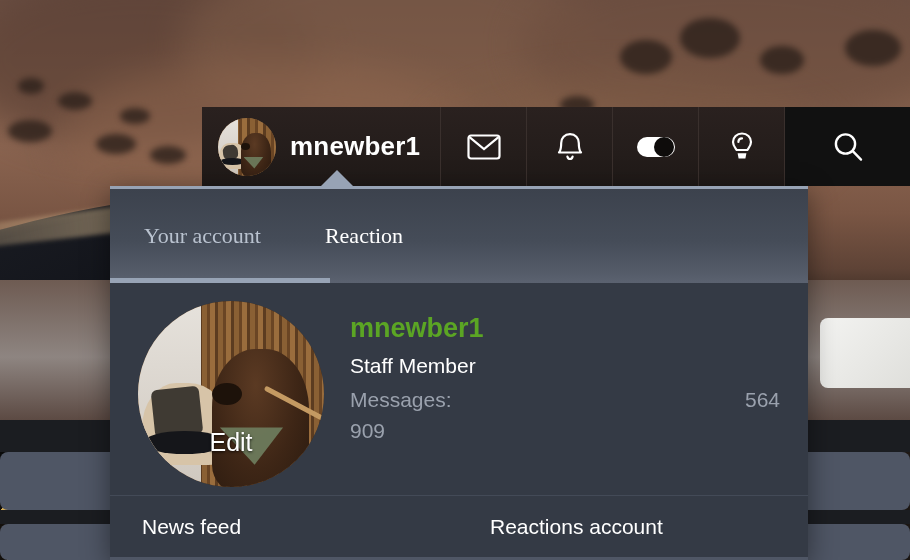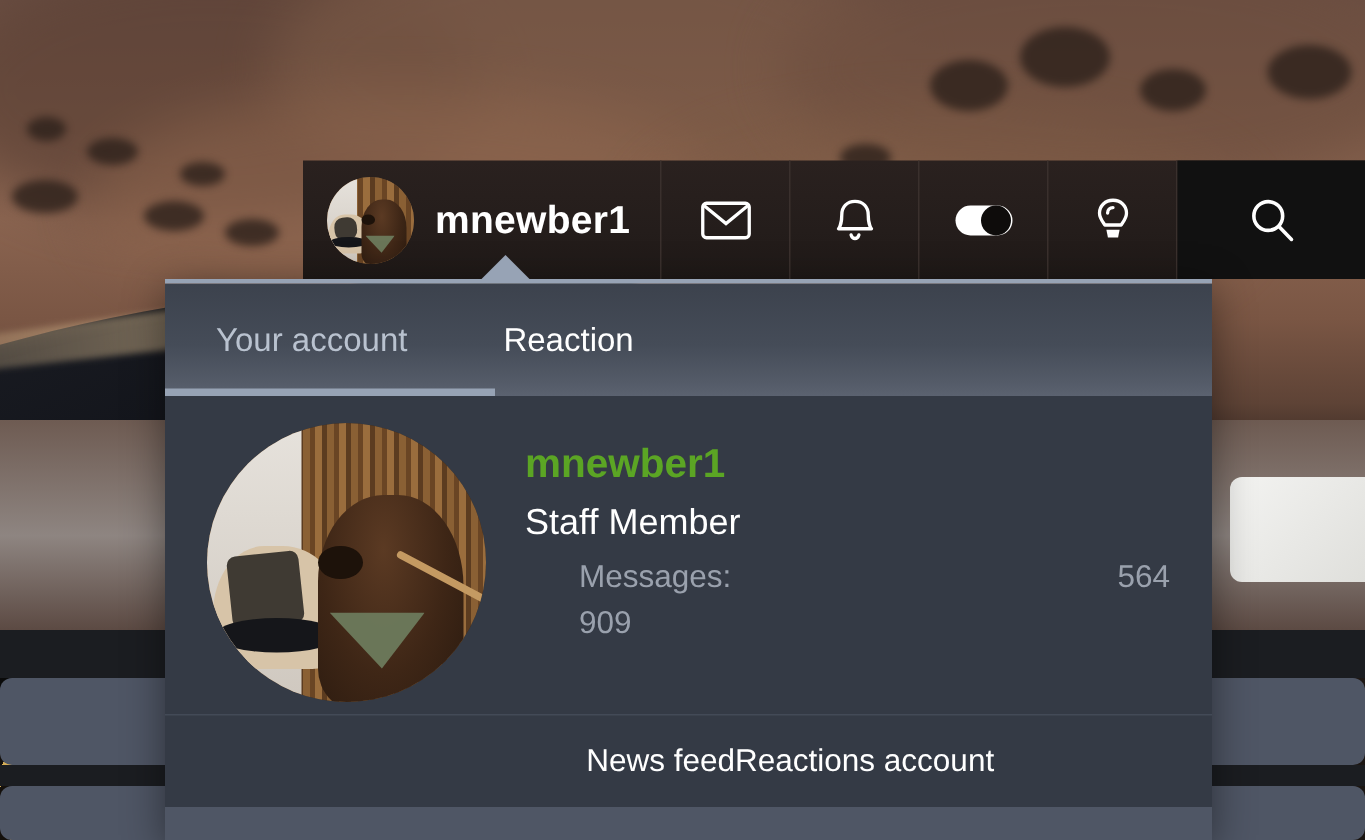--- a/index.html
+++ b/index.html
@@ -184,27 +184,28 @@
   }
   .caret {
     position: absolute;
     left: 210px; top: -16px;
     width: 0; height: 0;
     border-left: 17px solid transparent;
     border-right: 17px solid transparent;
     border-bottom: 17px solid #97a3b5;
   }
   .tabs {
-    height: 78px;
+    height: 97px;
     background: linear-gradient(180deg,#3c424d 0%, #454c58 55%, #545b68 88%, #5b6270 100%);
     border-top: 3px solid #97a3b5;
     display: flex;
     align-items: center;
     padding-left: 32px;
     position: relative;
+    font-family: Liberation Serif, serif;
   }
   .tab {
     font-size: 22px;
     padding: 0 2px;
     margin-right: 60px;
     cursor: pointer;
     white-space: nowrap;
   }
   .tab.active { color: #b9c2cf; }
   .tab.inactive { color: #ffffff; }
@@ -248,47 +249,46 @@
   }
   .info-name {
     color: #5ba524;
     font-size: 27px;
     font-weight: bold;
     margin-bottom: 10px;
     cursor: pointer;
   }
   .info-title {
     color: #ffffff;
-    font-size: 24px;
+    font-size: 21px;
     margin-bottom: 10px;
   }
   .stat-row {
     display: flex;
     justify-content: space-between;
     color: #9aa1ad;
     font-size: 21px;
     margin-bottom: 7px;
-    margin-left: 36px;
   }
 
   .dd-footer {
     height: 62px;
     background: #343a45;
     border-top: 1px solid #434a57;
     display: flex;
     align-items: center;
     padding-left: 32px;
   }
   .foot-link {
     color: #ffffff;
     font-size: 21px;
     cursor: pointer;
     white-space: nowrap;
   }
-  .foot-link.first { width: 348px; text-align: right; }
+  .foot-link.first { width: 348px; }
 
   
   .dogpic { position:absolute; inset:0; }
   .dp-wall {
     position:absolute; inset:0;
     background: repeating-linear-gradient(90deg,
       #8a6034 0 5px, #6a4524 5px 8px, #9a6d3d 8px 13px, #5c3c20 13px 16px);
   }
   .dp-wallL {
     position:absolute; left:0; top:0; width:34%; height:100%;
@@ -444,20 +444,21 @@
           <div class="dp-wall"></div>
           <div class="dp-wallL"></div>
           <div class="dp-chair"></div>
           <div class="dp-cushion"></div>
           <div class="dp-chairseat"></div>
           <div class="dp-dog"></div>
           <div class="dp-snout"></div>
           <div class="dp-bandana"></div>
           <div class="dp-leash"></div>
         </div>
+        <div class="edit-label">Edit</div>
       </div>
 
       <div class="info">
         <div class="info-name">mnewber1</div>
         <div class="info-title">Staff Member</div>
 
         <div class="stat-row">
           <span>Messages:</span>
           <span>564</span>
         </div>

